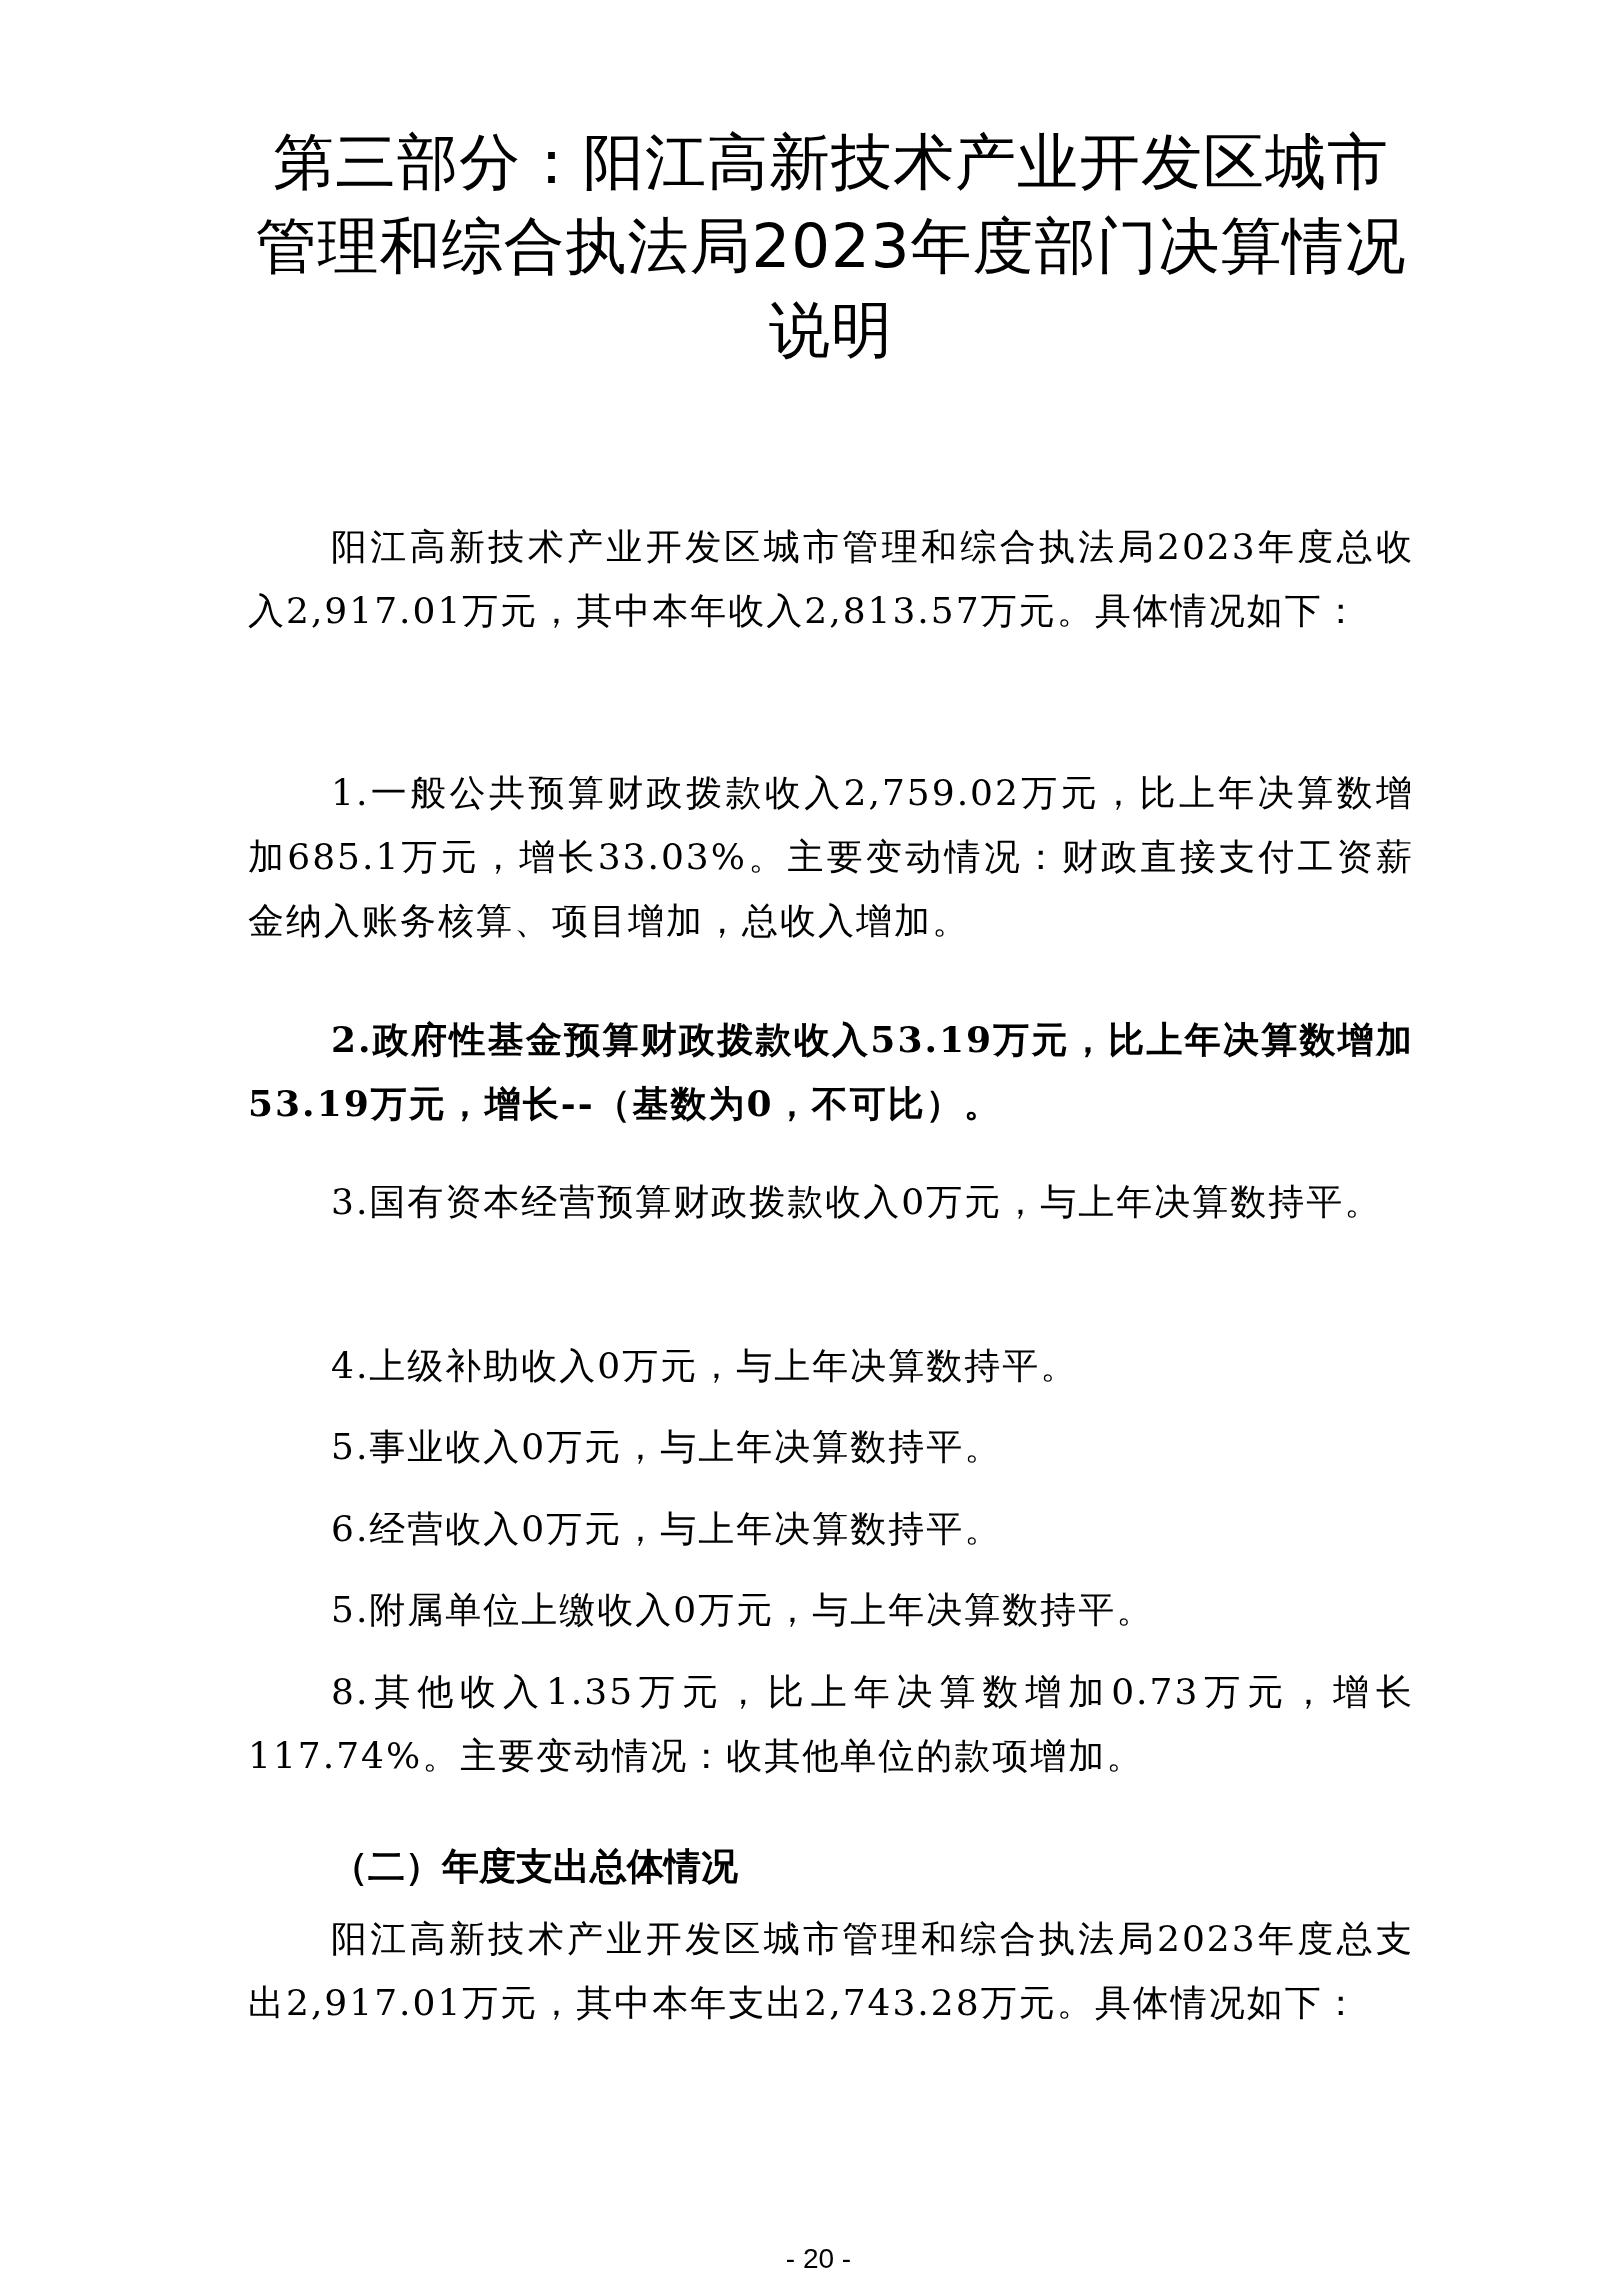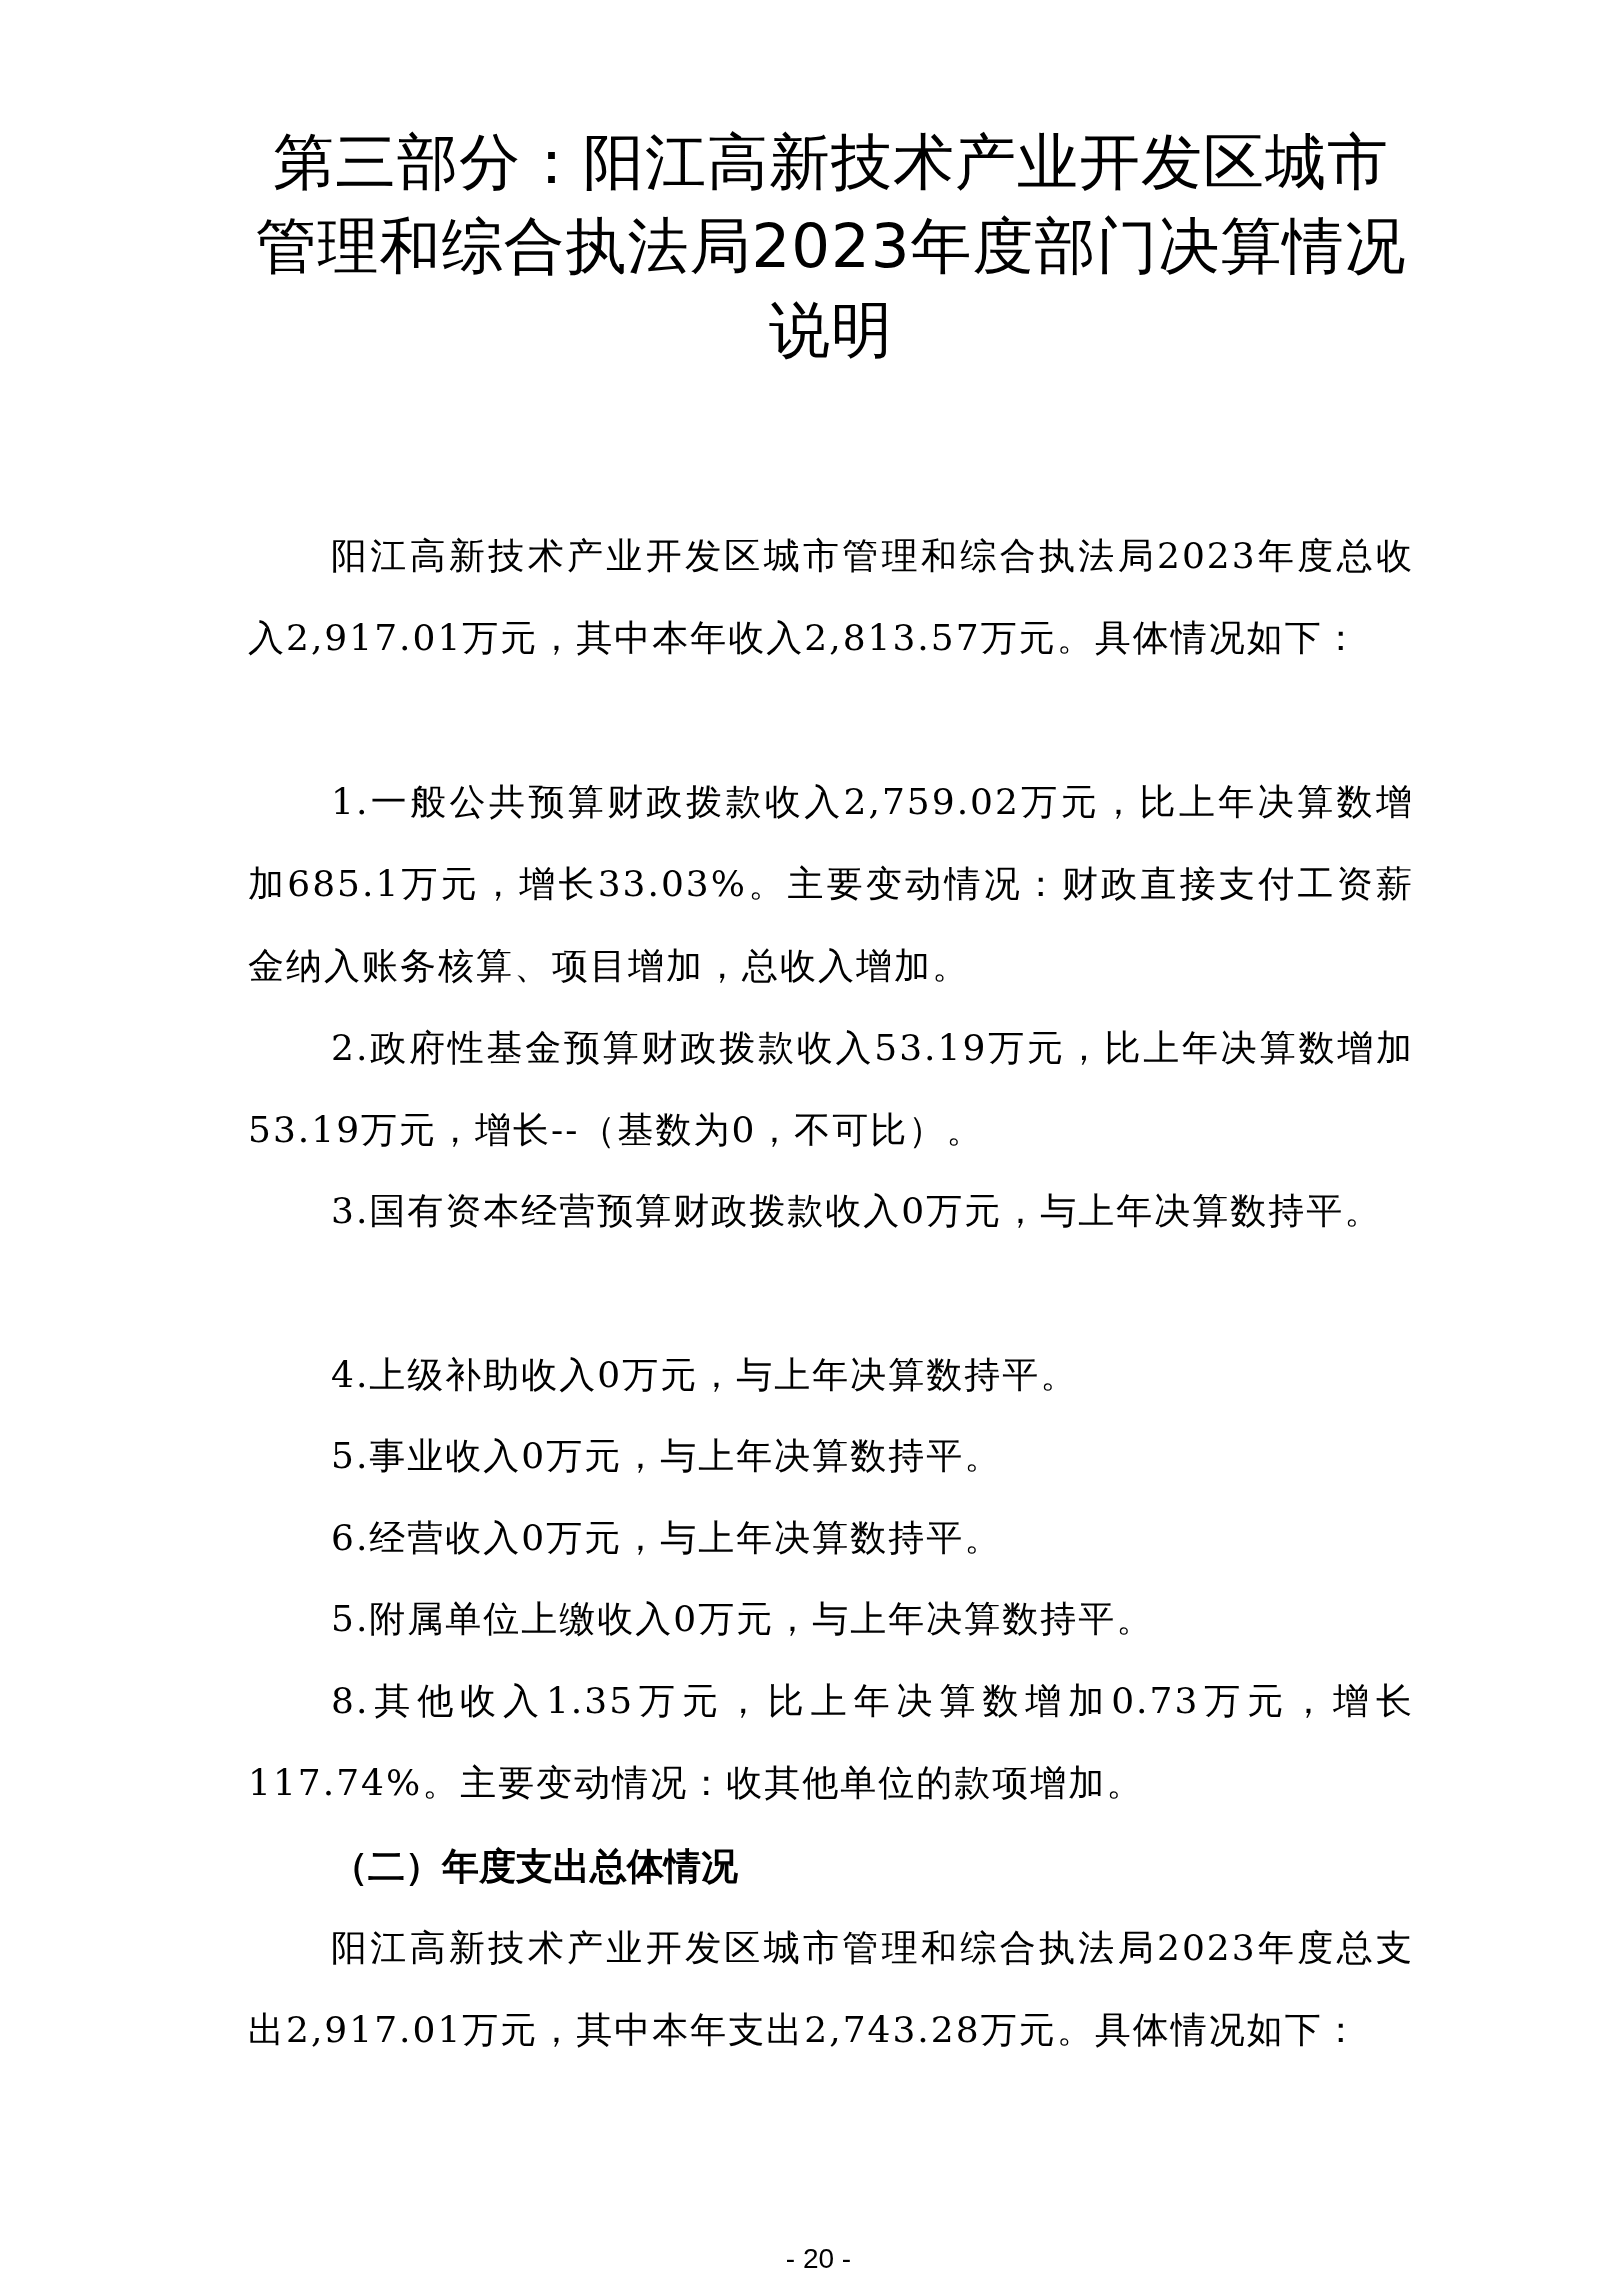--- a/index.html
+++ b/index.html
@@ -17,40 +17,40 @@
     font-size: 38px; line-height: 55px; margin: 0; font-weight: normal;
   }
   .h2 {
     position: absolute; left: 323px;
     font-family: "DejaVu Sans", "Liberation Sans", sans-serif;
     font-size: 37px; line-height: 55px; margin: 0; font-weight: bold;
   }
   .body {
     position: absolute; left: 240px; width: 1166px;
     font-family: "DejaVu Serif", "Liberation Serif", serif;
-    font-size: 36px; line-height: 82px; text-align: justify; text-align-last: left;
+    font-size: 36px; line-height: 64px; text-align: justify; text-align-last: left;
     margin: 0; text-indent: 83px; letter-spacing: 2px;
   }
   .pagenum {
     position: absolute; left: 0; width: 1621px; top: 2241px; text-align: center;
     font-family: Liberation Sans, sans-serif; font-size: 28px; line-height: 35px;
   }
 </style>
 </head>
 <body>
 
 <div class="page">
   <h1 class="title">第三部分：阳江高新技术产业开发区城市管理和综合执法局2023年度部门决算情况说明</h1>
 
 
 
   <p class="body" style="top:515px;">阳江高新技术产业开发区城市管理和综合执法局2023年度总收入2,917.01万元，其中本年收入2,813.57万元。具体情况如下：</p>
 
   <p class="body" style="top:761px;">1.一般公共预算财政拨款收入2,759.02万元，比上年决算数增加685.1万元，增长33.03%。主要变动情况：财政直接支付工资薪金纳入账务核算、项目增加，总收入增加。</p>
-  <p class="body" style="top:1007px;">2.政府性基金预算财政拨款收入53.19万元，比上年决算数增加53.19万元，增长--（基数为0，不可比）。</p>
+  <p class="body" style="top:1007px;font-weight:bold;">2.政府性基金预算财政拨款收入53.19万元，比上年决算数增加53.19万元，增长--（基数为0，不可比）。</p>
   <p class="body" style="top:1170px;">3.国有资本经营预算财政拨款收入0万元，与上年决算数持平。</p>
   <p class="body" style="top:1334px;">4.上级补助收入0万元，与上年决算数持平。</p>
   <p class="body" style="top:1415px;">5.事业收入0万元，与上年决算数持平。</p>
   <p class="body" style="top:1497px;">6.经营收入0万元，与上年决算数持平。</p>
   <p class="body" style="top:1578px;">5.附属单位上缴收入0万元，与上年决算数持平。</p>
   <p class="body" style="top:1660px;">8.其他收入1.35万元，比上年决算数增加0.73万元，增长117.74%。主要变动情况：收其他单位的款项增加。</p>
 
   <h3 class="h2" style="top:1839px;">（二）年度支出总体情况</h3>
 
   <p class="body" style="top:1907px;">阳江高新技术产业开发区城市管理和综合执法局2023年度总支出2,917.01万元，其中本年支出2,743.28万元。具体情况如下：</p>

